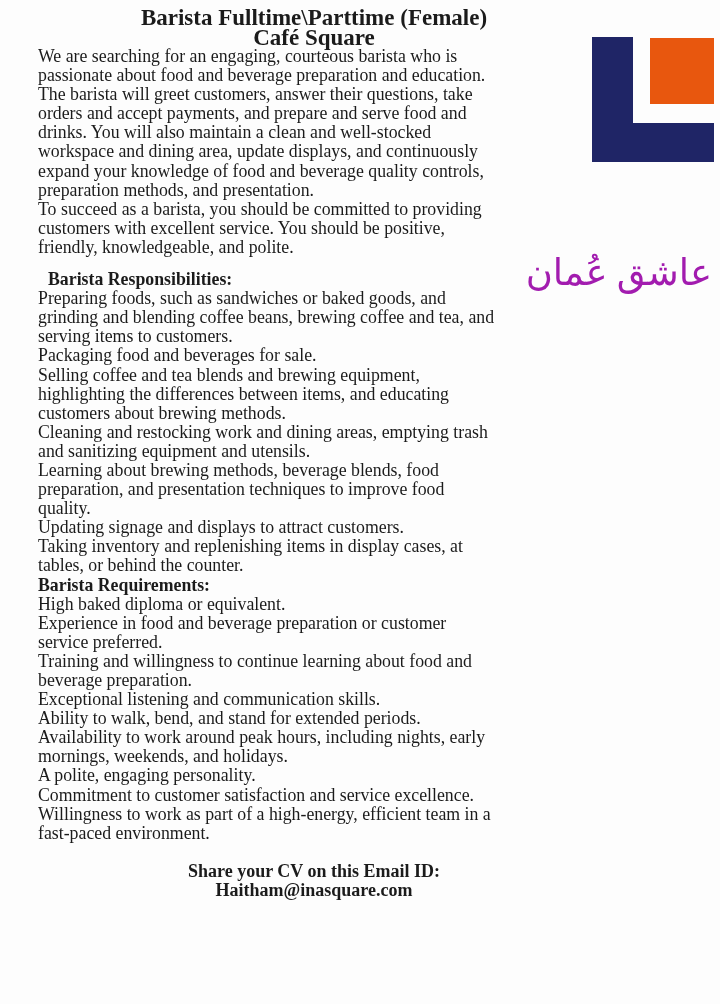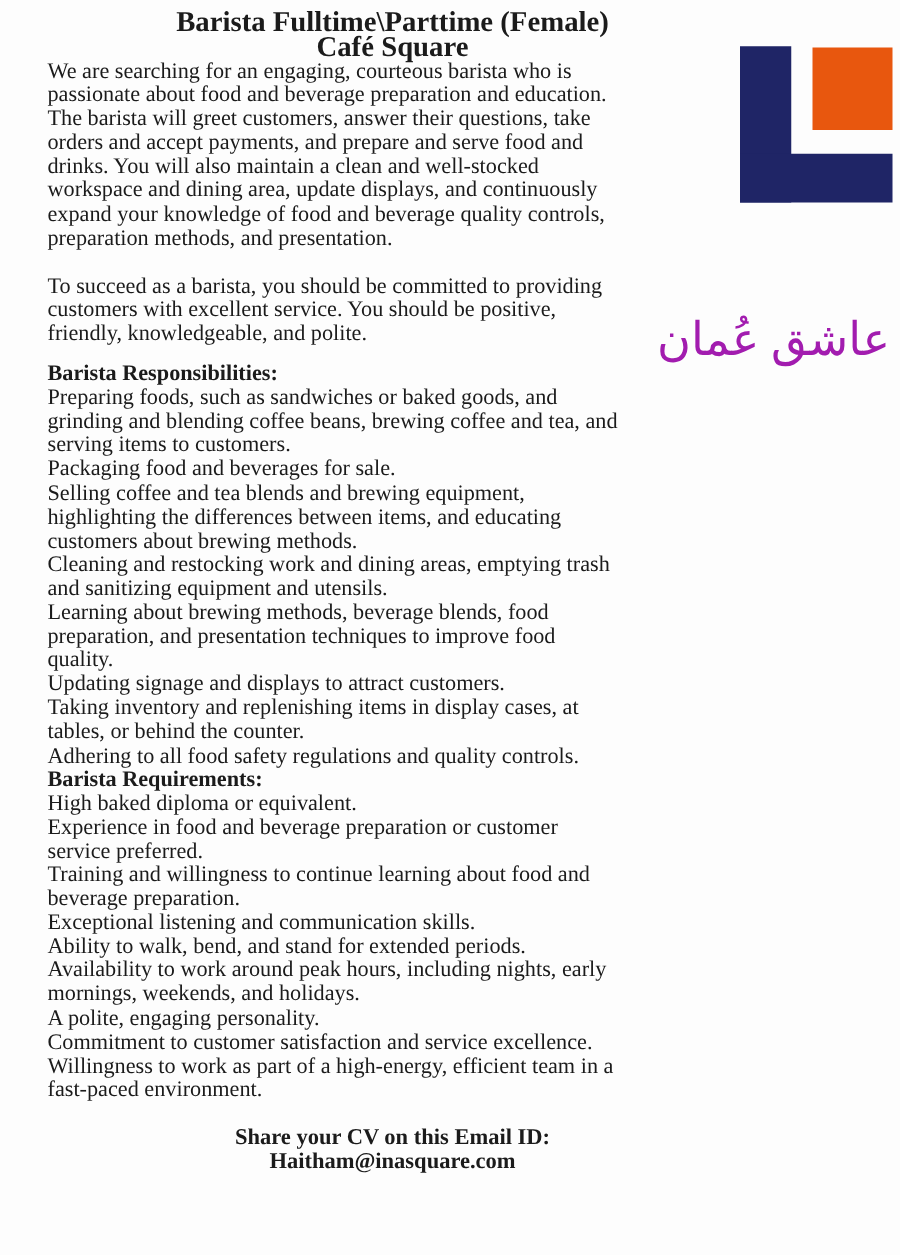--- a/index.html
+++ b/index.html
@@ -14,25 +14,25 @@
   .content {
     position:absolute; left:38px; top:8px; width:552px;
   }
   .title, .subtitle {
     margin:0; font-size:23px; font-weight:bold; text-align:center;
     line-height:19.5px; white-space:pre;
   }
   .para {
     margin:0; font-size:17.8px; line-height:19.1px; white-space:pre;
   }
-  .para.gap { margin-top:19px; }
+  .para.gap { }
   .section-heading {
     margin:0; font-size:17.8px; font-weight:bold; line-height:19.1px;
   }
-  .section-heading.gap { margin-top:13px; }
+  .section-heading.gap { margin-top:13px;margin-left:10px; }
   .item {
     margin:0; font-size:17.8px; line-height:19.1px; white-space:pre;
   }
   .footer { margin-top:19px; }
   .footer-line {
     margin:0; font-size:18px; font-weight:bold; text-align:center;
     line-height:19.5px;
   }
   
   .logo { position:absolute; left:592px; top:37px; width:122px; height:125px; }
@@ -85,21 +85,20 @@
 highlighting the differences between items, and educating
 customers about brewing methods.</p>
   <p class="item">Cleaning and restocking work and dining areas, emptying trash
 and sanitizing equipment and utensils.</p>
   <p class="item">Learning about brewing methods, beverage blends, food
 preparation, and presentation techniques to improve food
 quality.</p>
   <p class="item">Updating signage and displays to attract customers.</p>
   <p class="item">Taking inventory and replenishing items in display cases, at
 tables, or behind the counter.</p>
-  <p class="item">Adhering to all food safety regulations and quality controls.</p>
 
   <h2 class="section-heading">Barista Requirements:</h2>
   <p class="item">High baked diploma or equivalent.</p>
   <p class="item">Experience in food and beverage preparation or customer
 service preferred.</p>
   <p class="item">Training and willingness to continue learning about food and
 beverage preparation.</p>
   <p class="item">Exceptional listening and communication skills.</p>
   <p class="item">Ability to walk, bend, and stand for extended periods.</p>
   <p class="item">Availability to work around peak hours, including nights, early

